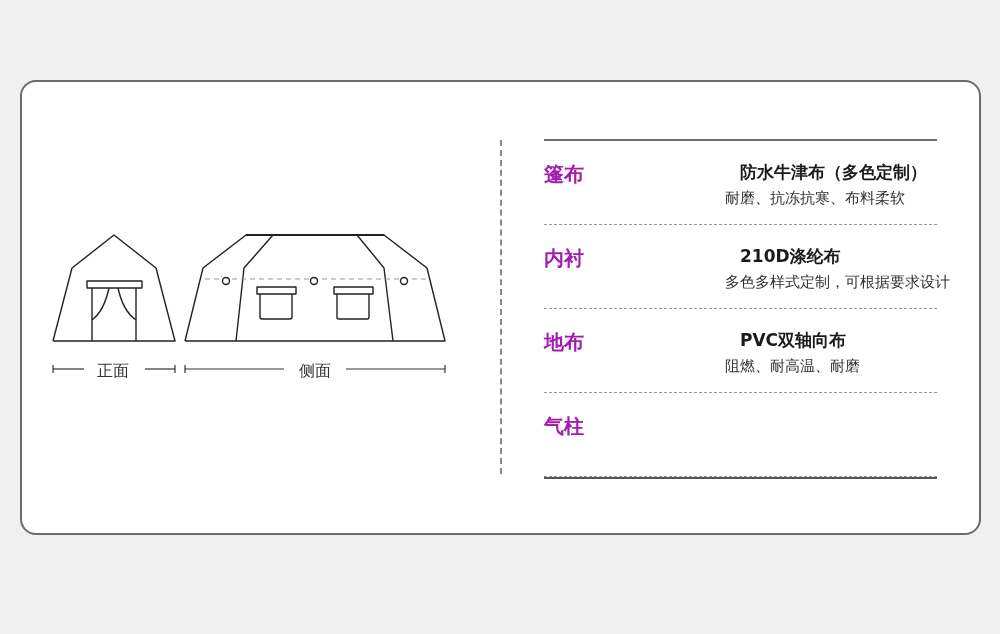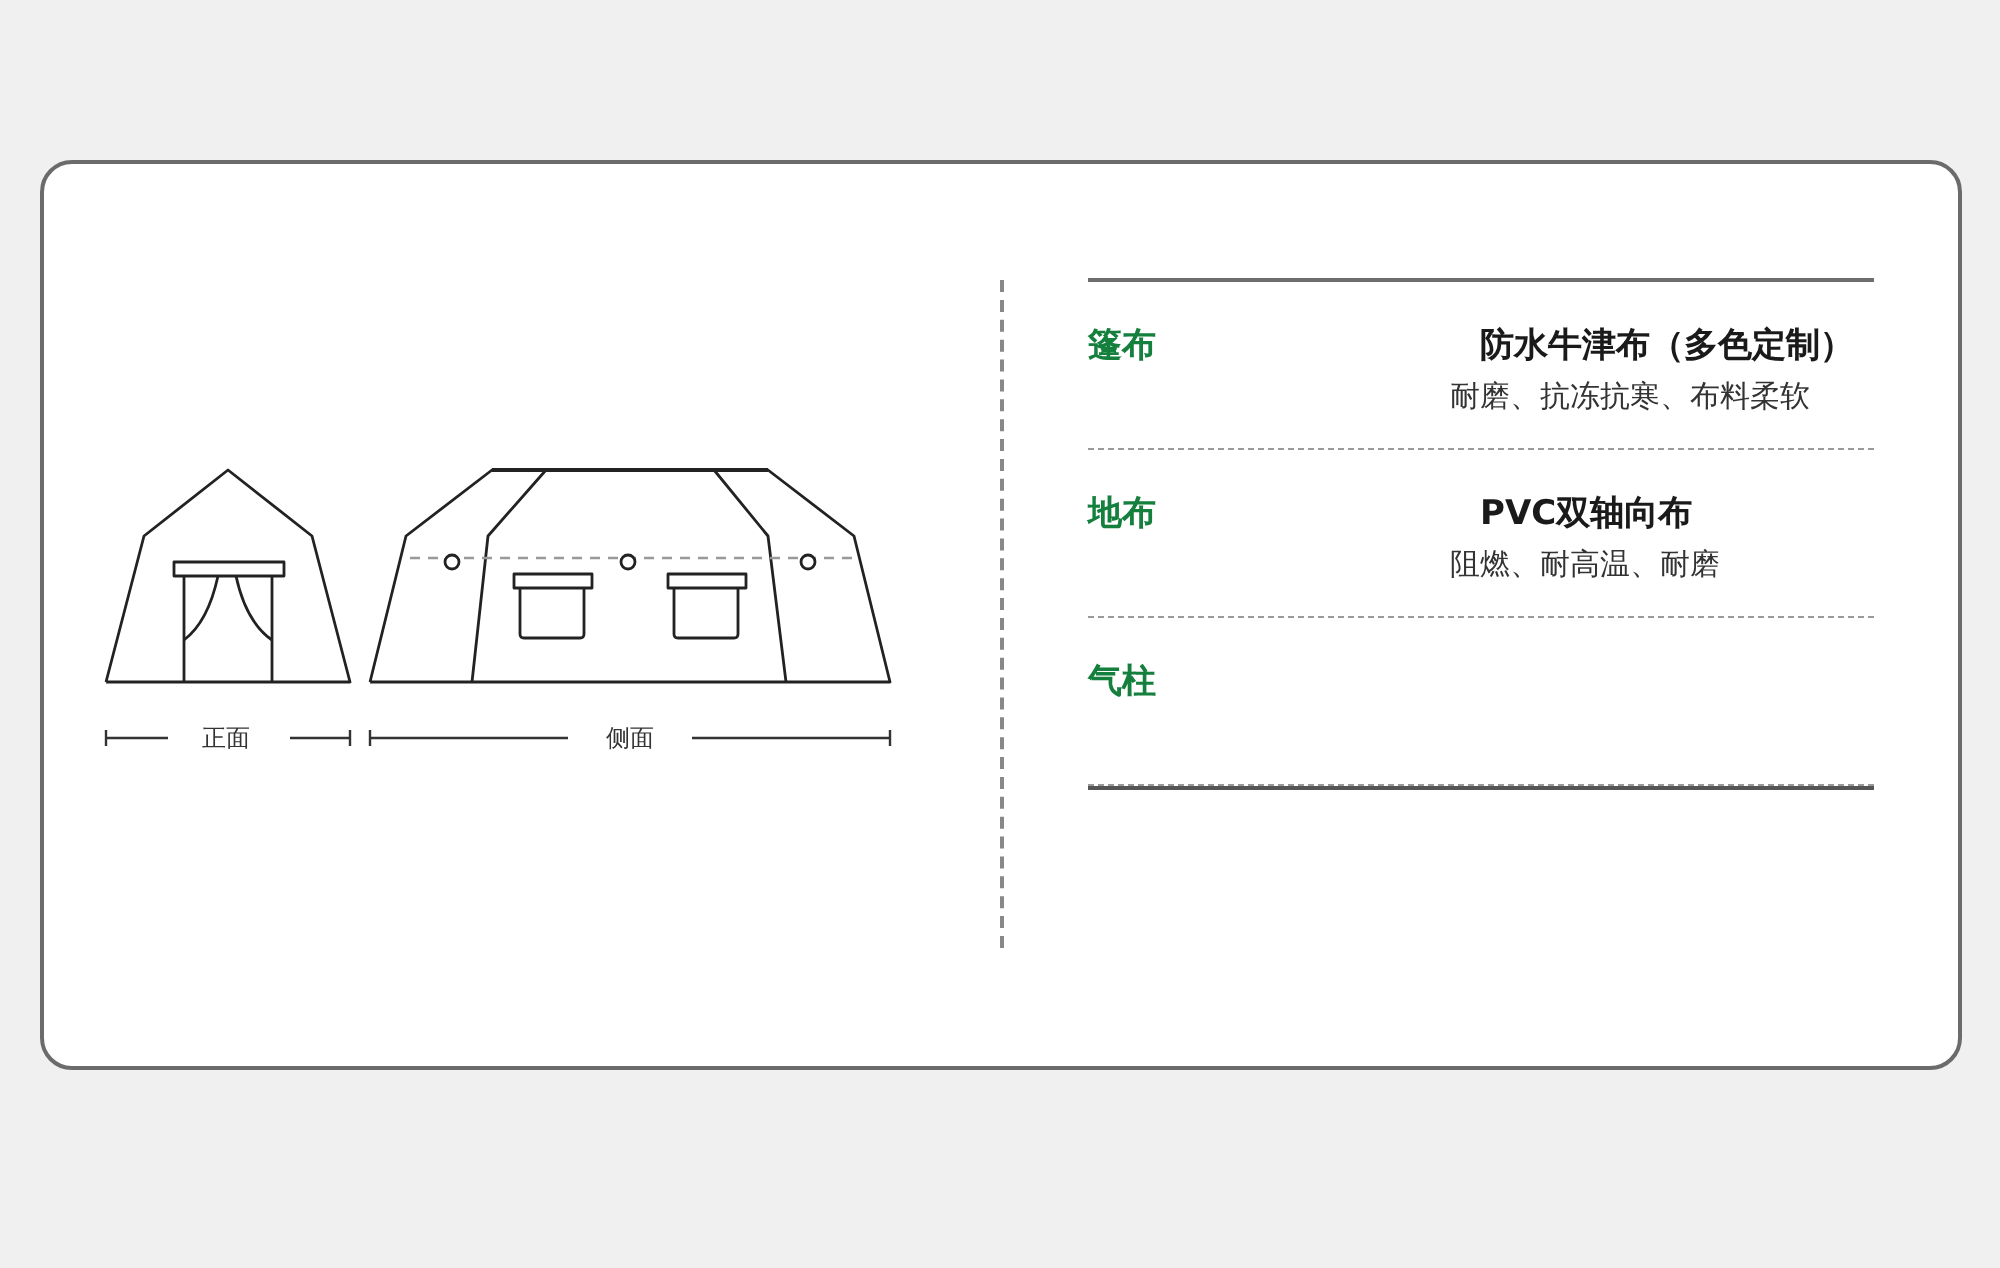--- a/index.html
+++ b/index.html
@@ -36,36 +36,36 @@
   .top-rule { border-top: 2px solid #6e6e6e; }
   .bottom-rule { border-top: 2px solid #555; }
   .row {
     position: relative;
     height: 83px;
     border-bottom: 1px dashed #9a9a9a;
   }
   .row:last-of-type { border-bottom: none; }
   .row .label {
     position: absolute; left: 0; top: 20px;
-    font-size: 17px; font-weight: bold; color: #15803d;
+    font-size: 20px; font-weight: bold; color: #a21caf;
   }
   .row .main {
     position: absolute; left: 181px; top: 20px;
     font-size: 17px; font-weight: bold; color: #1a1a1a;
     white-space: nowrap;
     margin-left: 15px;
   }
   .row .sub {
     position: absolute; left: 181px; top: 48px;
     font-size: 15px; color: #333;
     white-space: nowrap;
   }
   .dim-label {
     position: absolute; top: 361px;
-    font-size: 12px; color: #333;
+    font-size: 16px; color: #333;
     transform: translateX(-50%);
   }
 </style>
 </head>
 <body>
 
 <div class="card"></div>
 
 <svg class="diagram" width="1000" height="634">
 
@@ -111,20 +111,25 @@
 <div class="vsep"></div>
 
 <div class="table-wrap">
   <div class="top-rule"></div>
   <div class="row">
     <span class="label">篷布</span>
     <span class="main">防水牛津布（多色定制）</span>
     <span class="sub">耐磨、抗冻抗寒、布料柔软</span>
   </div>
   <div class="row">
+    <span class="label">内衬</span>
+    <span class="main">210D涤纶布</span>
+    <span class="sub">多色多样式定制，可根据要求设计</span>
+  </div>
+  <div class="row">
     <span class="label">地布</span>
     <span class="main">PVC双轴向布</span>
     <span class="sub">阻燃、耐高温、耐磨</span>
   </div>
   <div class="row">
     <span class="label">气柱</span>
   </div>
   <div class="bottom-rule"></div>
 </div>
 

